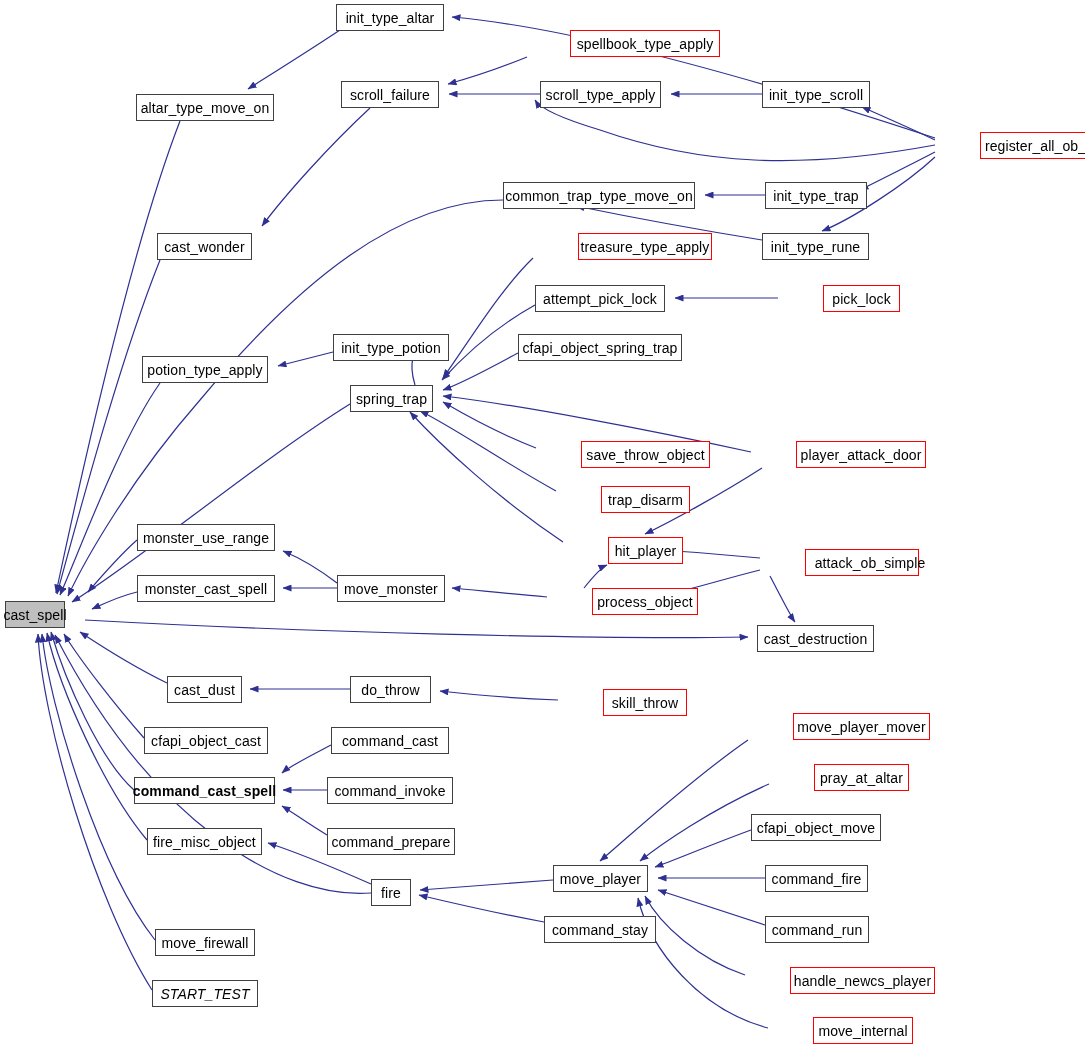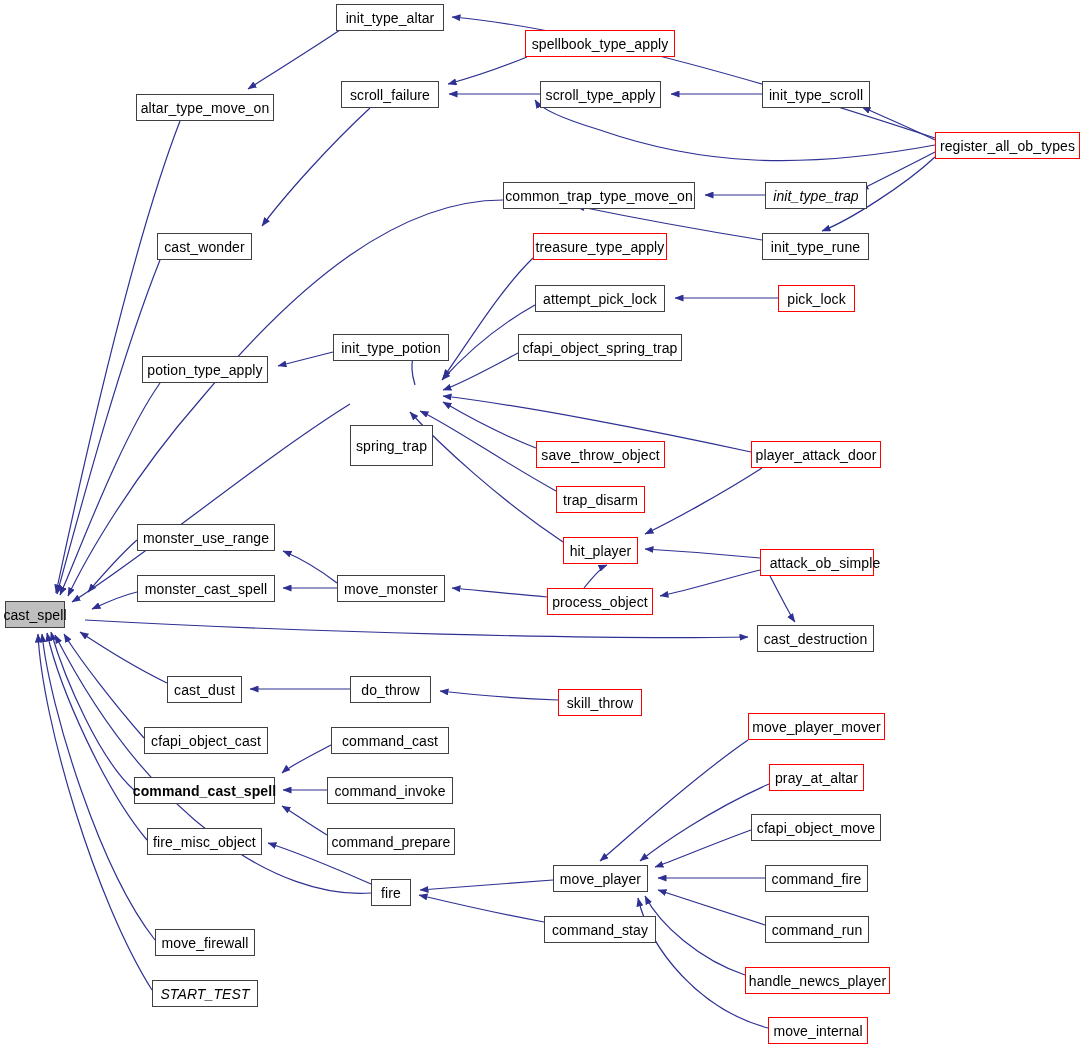--- a/index.html
+++ b/index.html
@@ -35,20 +35,21 @@
     letter-spacing: 0.1px;
     color: #000000;
     background: #ffffff;
     border: 1px solid #404040;
     white-space: nowrap;
     cursor: pointer;
     z-index: 5;
   }
   .node.red {
     border-color: #ff0000;
+    margin-left: 45px;
   }
   .node.current {
     background: #bfbfbf;
     border-color: #404040;
   }
   .node-label {
     pointer-events: none;
   }
 </style>
 </head>
@@ -145,21 +146,21 @@
       </div>
       <div class="node" style="left: 762px; top: 81px; width: 108px; height: 27px;">
         <span class="node-label">init_type_scroll</span>
       </div>
       <div class="node red" style="left: 935px; top: 132px; width: 145px; height: 27px;">
         <span class="node-label">register_all_ob_types</span>
       </div>
       <div class="node" style="left: 503px; top: 182px; width: 192px; height: 27px;">
         <span class="node-label">common_trap_type_move_on</span>
       </div>
-      <div class="node" style="left: 765px; top: 182px; width: 102px; height: 27px; font-style: italic;">
+      <div class="node" style="left: 765px; top: 182px; width: 102px; height: 27px;">
         <span class="node-label">init_type_trap</span>
       </div>
       <div class="node" style="left: 157px; top: 233px; width: 95px; height: 27px;">
         <span class="node-label">cast_wonder</span>
       </div>
       <div class="node red" style="left: 533px; top: 233px; width: 134px; height: 27px;">
         <span class="node-label">treasure_type_apply</span>
       </div>
       <div class="node" style="left: 762px; top: 233px; width: 107px; height: 27px;">
         <span class="node-label">init_type_rune</span>
@@ -172,21 +173,21 @@
       </div>
       <div class="node" style="left: 333px; top: 334px; width: 116px; height: 27px;">
         <span class="node-label">init_type_potion</span>
       </div>
       <div class="node" style="left: 518px; top: 334px; width: 164px; height: 27px;">
         <span class="node-label">cfapi_object_spring_trap</span>
       </div>
       <div class="node" style="left: 142px; top: 356px; width: 126px; height: 27px;">
         <span class="node-label">potion_type_apply</span>
       </div>
-      <div class="node" style="left: 350px; top: 385px; width: 83px; height: 41px; margin-top: 40px;">
+      <div class="node" style="left: 350px; top: 385px; width: 83px; height: 27px;">
         <span class="node-label">spring_trap</span>
       </div>
       <div class="node red" style="left: 536px; top: 441px; width: 129px; height: 27px;">
         <span class="node-label">save_throw_object</span>
       </div>
       <div class="node red" style="left: 751px; top: 441px; width: 130px; height: 27px;">
         <span class="node-label">player_attack_door</span>
       </div>
       <div class="node red" style="left: 556px; top: 486px; width: 89px; height: 27px;">
         <span class="node-label">trap_disarm</span>

